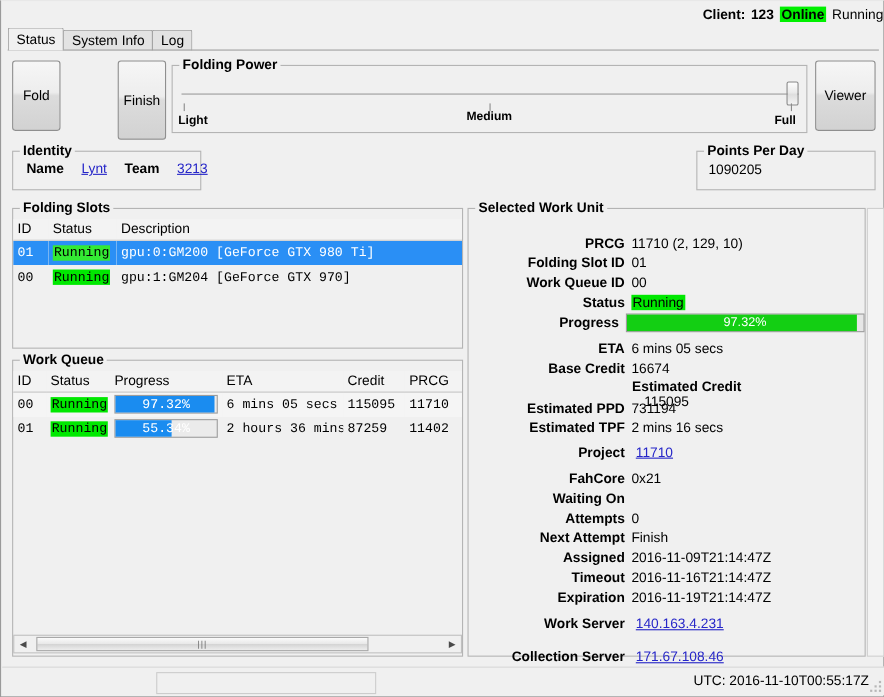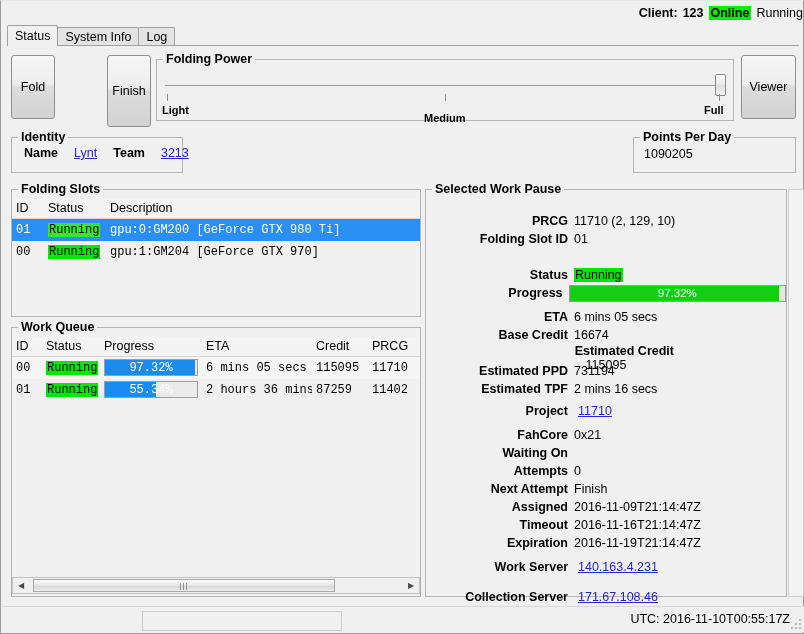--- a/index.html
+++ b/index.html
@@ -384,21 +384,21 @@
     <div class="gb-title">Folding Power</div>
 
     <div class="slider-track" style="left:8px; top:25px; width:561px;"></div>
     <div class="slider-handle" style="left:558px; top:14px;"></div>
 
     <div class="tick" style="left:10px; top:34px;"></div>
     <div class="tick" style="left:288px; top:34px;"></div>
     <div class="tick" style="left:562px; top:34px;"></div>
 
     <div class="tick-label" style="left:5px; top:44px;">Light</div>
-    <div class="tick-label" style="left:267px; top:52px;">Medium</div>
+    <div class="tick-label" style="left:267px; top:40px;">Medium</div>
     <div class="tick-label" style="left:547px; top:44px;">Full</div>
   </div>
 
   <div class="groupbox" style="left:10px; top:136px; width:172px; height:36px;">
     <div class="gb-title">Identity</div>
     <div class="ident-row" style="left:12px; top:8px;">
       <span class="bold">Name</span>
       <span class="link">Lynt</span>
       <span class="bold">Team</span>
       <span class="link">3213</span>
@@ -510,29 +510,33 @@
     <div class="sb-arrow">◀</div>
     <div class="sb-trough">
       <div class="sb-thumb" style="left:4px; width:302px;">
         <span>|||</span>
       </div>
     </div>
     <div class="sb-arrow">▶</div>
   </div>
 
   <div class="groupbox" style="left:424px; top:188px; width:362px; height:408px;">
-    <div class="gb-title">Selected Work Pause</div>
+    <div class="gb-title">Selected Work Unit</div>
     <div id="swu-fields" style="position:absolute; left:0; top:12px; width:100%; height:392px;">
         <div class="swu-row" style="top: 10px;">
           <div class="swu-key">PRCG</div>
           <div class="swu-val">11710 (2, 129, 10)</div>
         </div>
         <div class="swu-row" style="top: 28px;">
           <div class="swu-key">Folding Slot ID</div>
           <div class="swu-val">01</div>
+        </div>
+        <div class="swu-row" style="top: 46px;">
+          <div class="swu-key">Work Queue ID</div>
+          <div class="swu-val">00</div>
         </div>
         <div class="swu-row" style="top: 64px;">
           <div class="swu-key">Status</div>
           <div class="swu-val green">Running</div>
         </div>
         <div class="swu-row" style="top: 82px;">
           <div class="swu-key">Progress</div>
           <div class="swu-progress">
             <div class="swu-progress-fill" style="width: 97.32%;"></div>
             <div class="swu-progress-text">97.32%</div>

